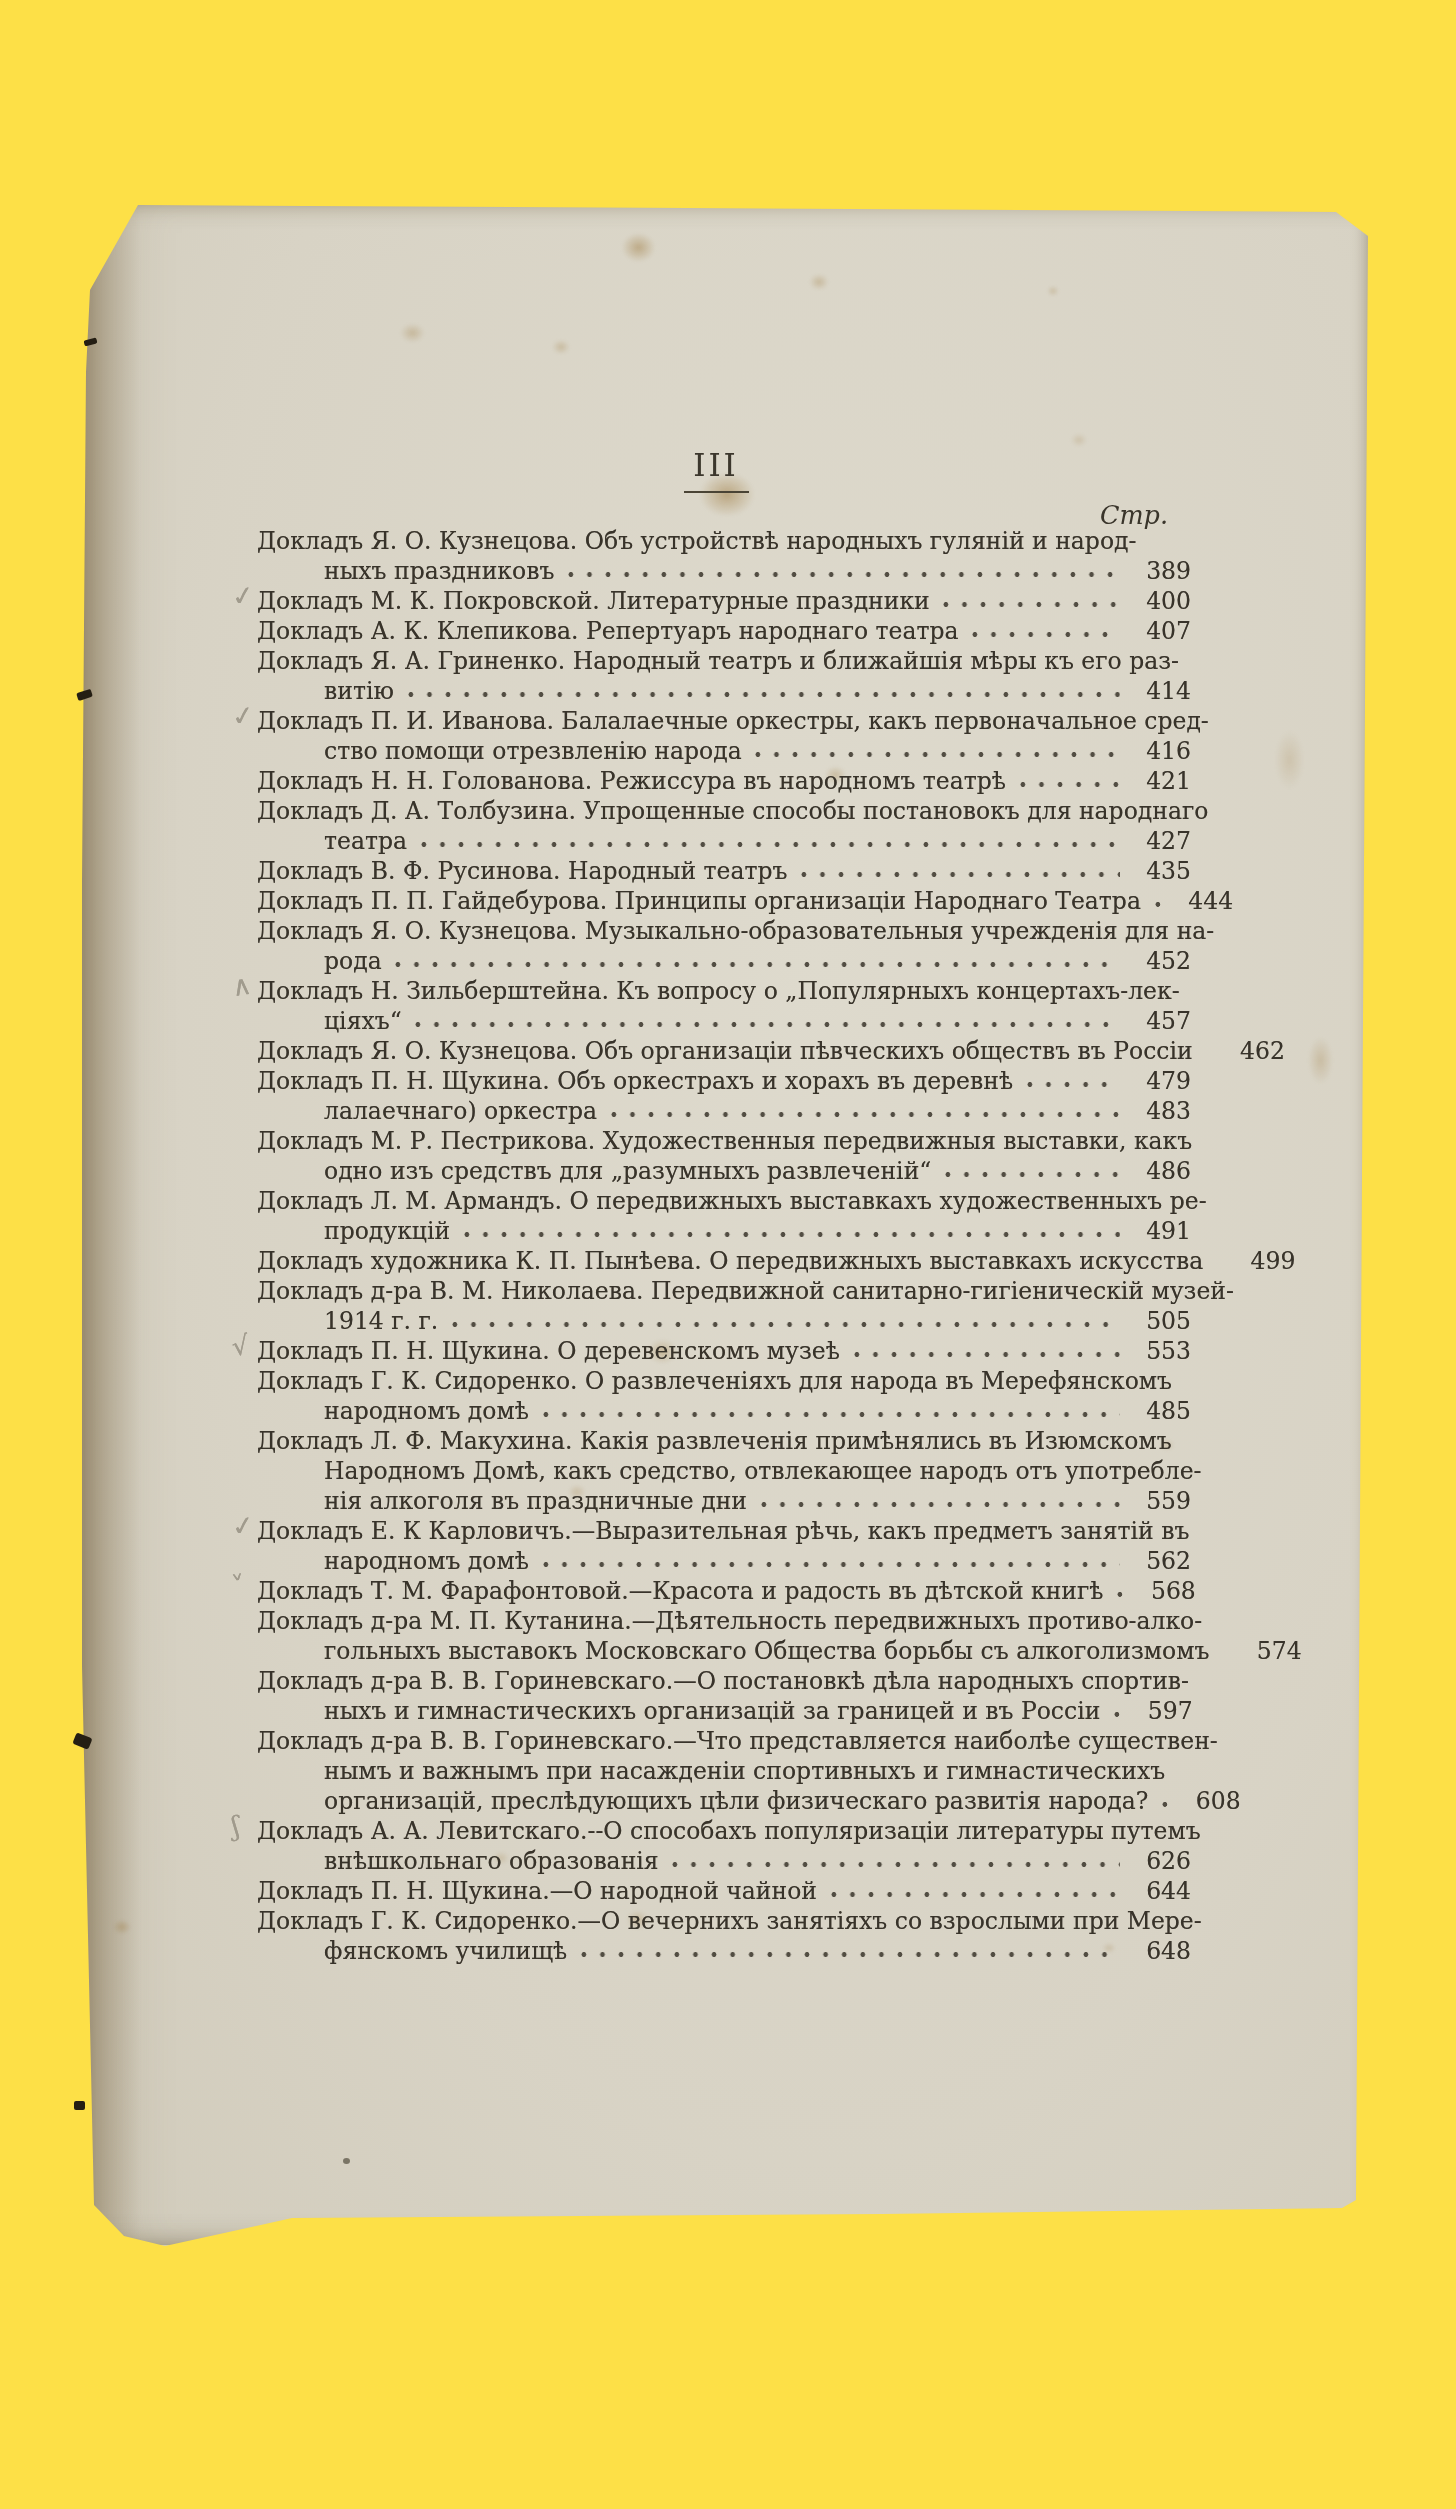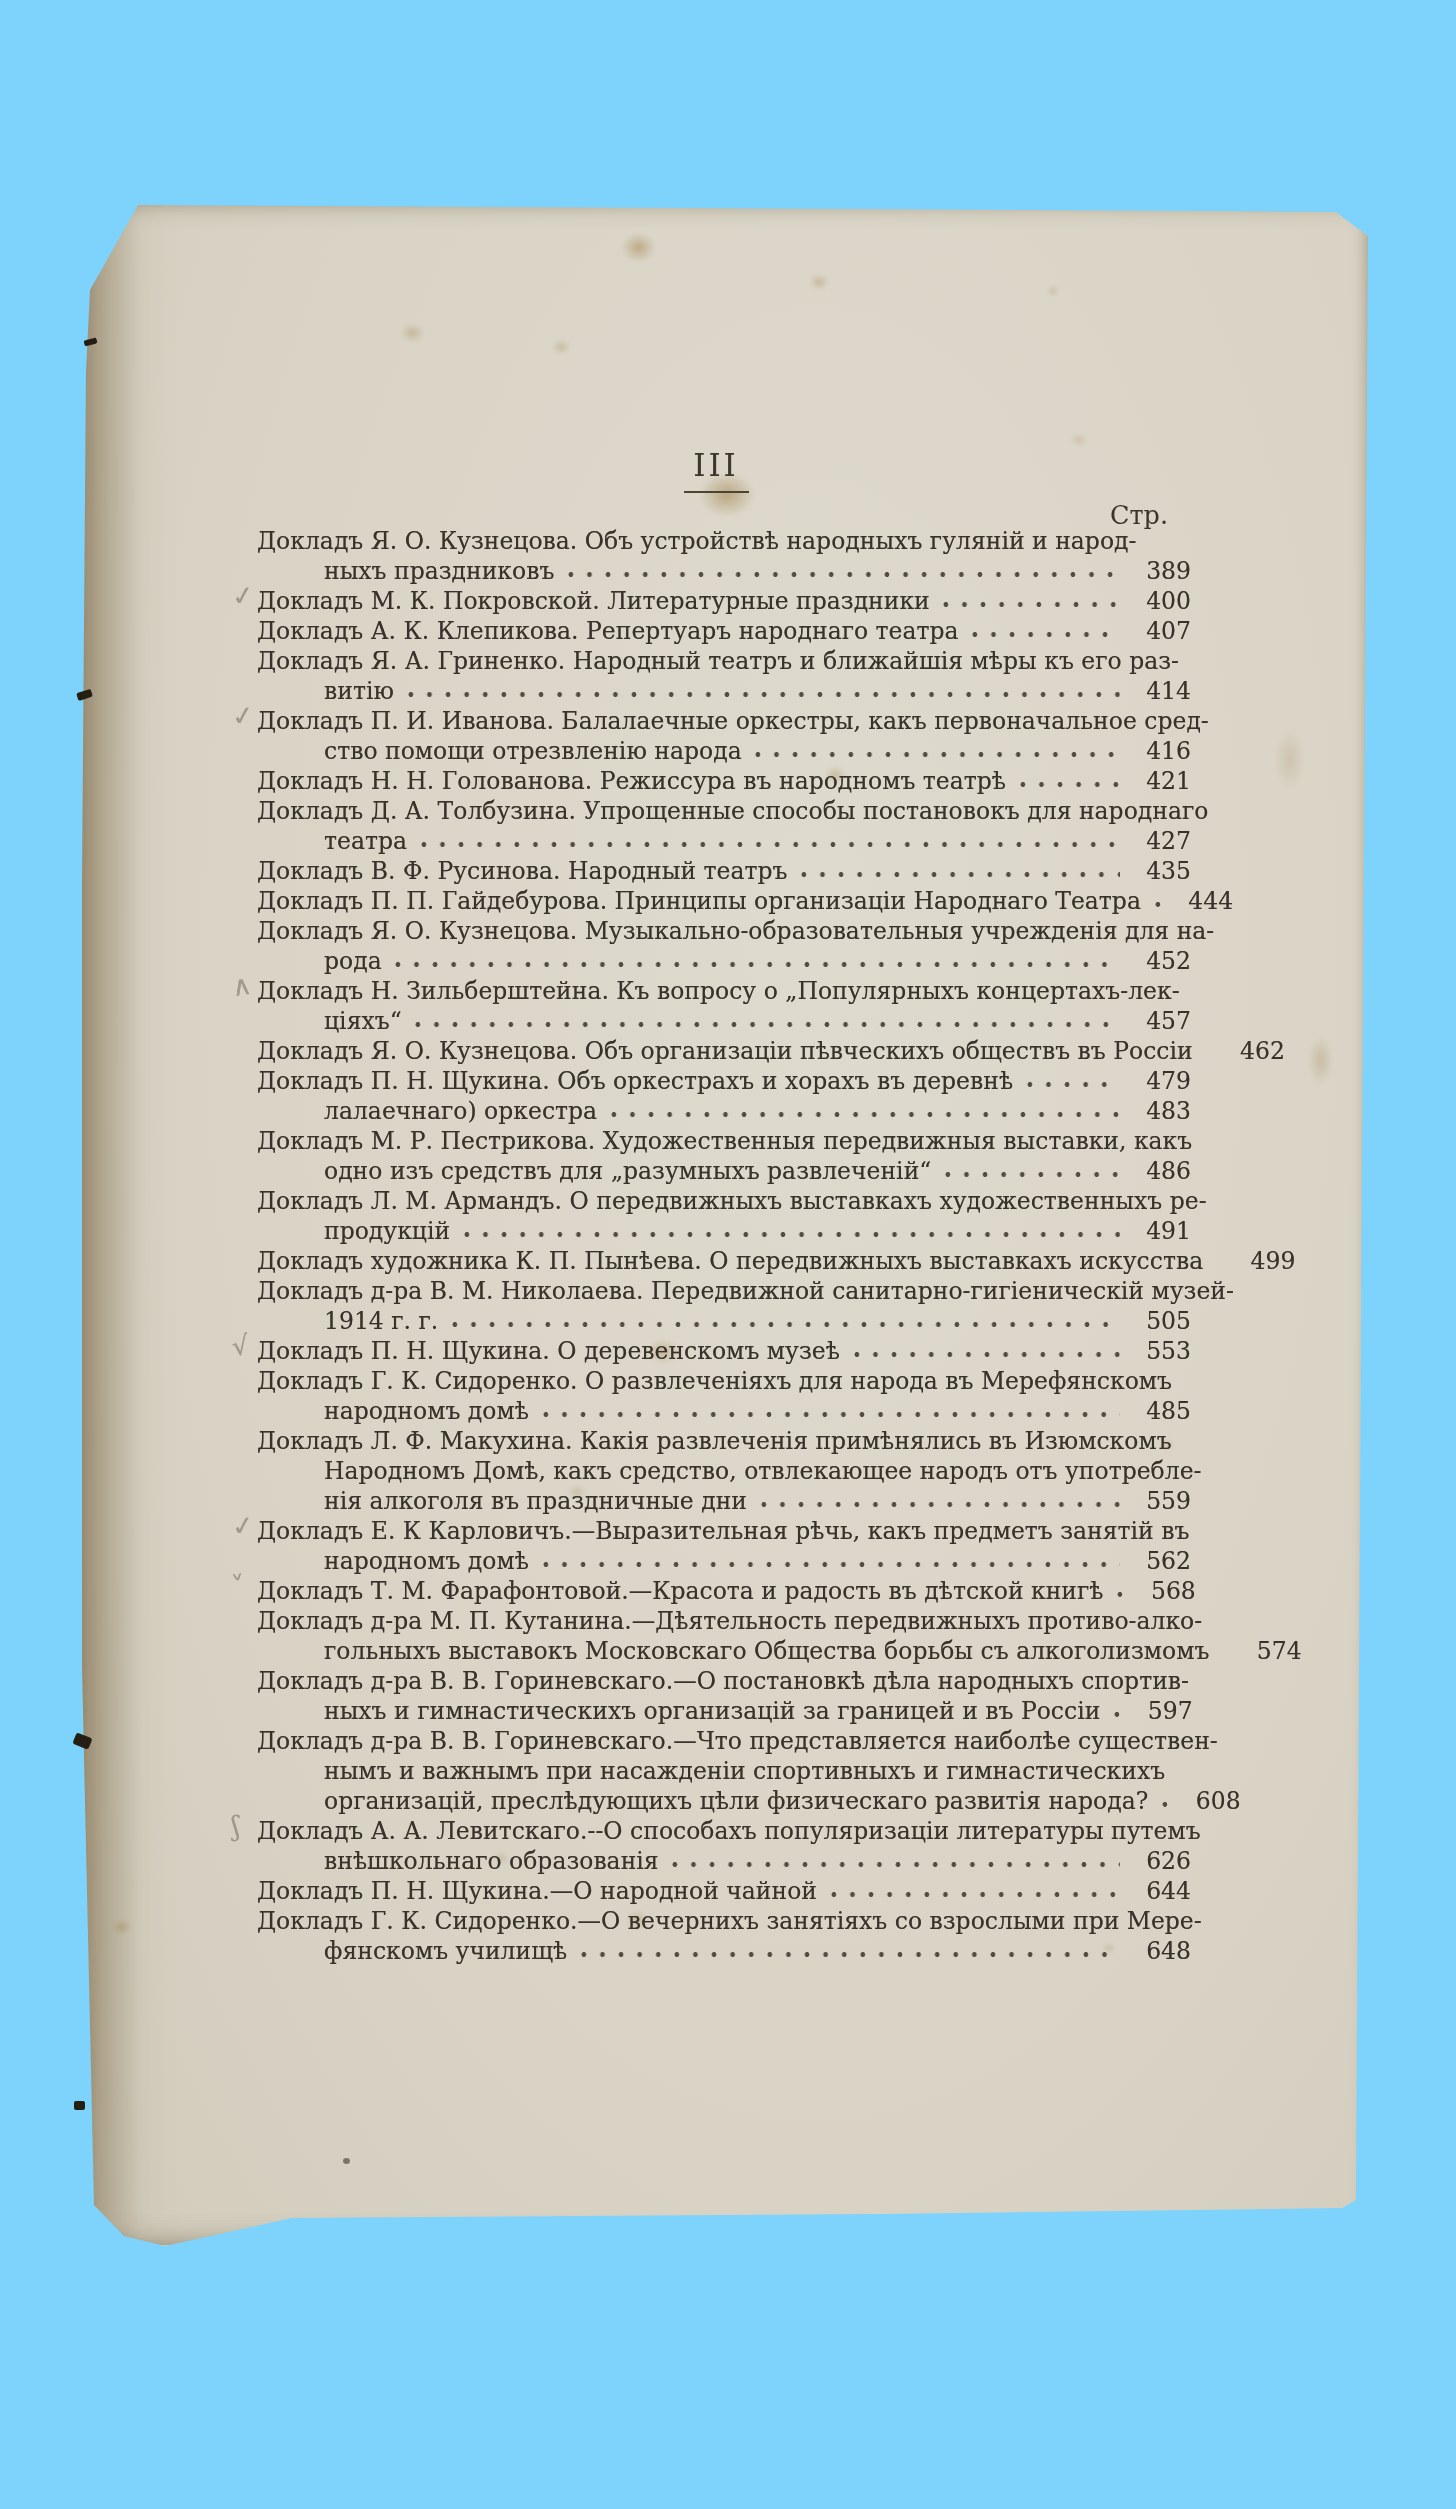--- a/index.html
+++ b/index.html
@@ -1,16 +1,16 @@
 <!DOCTYPE html>
 <html><head>
 <meta charset="utf-8">
 <style>
   html,body{margin:0;padding:0;background:#ffffff;}
-  #canvas{position:relative;width:1457px;height:2509px;background:#7dd3fc;overflow:hidden;
+  #canvas{position:relative;width:1457px;height:2509px;background:#fde047;overflow:hidden;
           font-family:"DejaVu Serif","Liberation Serif",serif;}
   .page{position:absolute;inset:0;
         clip-path:polygon(138px 205px,686px 208px,1336px 212px,1368px 236px,1362px 1176px,
                   1356px 2200px,1342px 2208px,882px 2214px,292px 2218px,165px 2246px,
                   124px 2236px,94px 2205px,82px 1666px,82px 882px,86px 372px,90px 290px);
         background:radial-gradient(ellipse at 56% 38%, #dedacd 0%, #d8d3c5 55%, #cec8b7 100%);
         filter:drop-shadow(1px 2px 2.9px rgba(60,50,30,.25));}
   .spine{position:absolute;left:82px;top:202px;bottom:261px;width:59px;
          background:linear-gradient(90deg, rgba(146,130,98,.6), rgba(146,130,98,.25) 45%, rgba(146,130,98,0));}
   .shade{position:absolute;left:82px;top:202px;right:88px;bottom:264px;
@@ -20,21 +20,21 @@
                     inset 69px 0 59px -39px rgba(122,106,74,.35);}
   .stain{position:absolute;border-radius:50%;filter:blur(1.5px);
          background:radial-gradient(closest-side, rgba(155,118,56,var(--o,.3)), rgba(155,118,56,0) 75%);}
   .speck{position:absolute;background:#4a4334;border-radius:50%;opacity:.65;}
   .stitch{position:absolute;background:#241e13;border-radius:2px;}
 
   .header{position:absolute;left:635px;top:449px;width:162px;text-align:center;
           color:#3c372d;font-size:31px;line-height:33px;letter-spacing:2.9px;}
   .header .rule{width:65px;height:2px;background:#4a4435;margin:8.8px auto 0;}
   .str{position:absolute;left:1019px;top:500px;width:149px;text-align:right;
-       font-size:25.5px;color:#3a352b;}
+       font-style:italic;font-size:25.5px;color:#3a352b;}
 
   .toc{position:absolute;left:257px;top:526px;width:934px;color:#38332a;
        font-size:23.5px;text-shadow:0 0 0.4px rgba(56,51,42,.55);}
   .toc-row{display:flex;height:30px;line-height:30px;align-items:flex-end;
            position:relative;white-space:pre;}
   .toc-row .t{flex:0 0 auto;}
   .toc-row.cont .t{padding-left:67px;}
   .leader{flex:1 1 0;min-width:7.8px;align-self:flex-end;height:8.8px;margin:0 9.8px 6.9px 13.7px;
           background:radial-gradient(circle at 2.9px 4.4px, rgba(58,53,43,.85) 2.1px, rgba(58,53,43,0) 2.7px) 0 0/18.6px 8.8px repeat-x;}
   .leader.noleader{background:none;}

